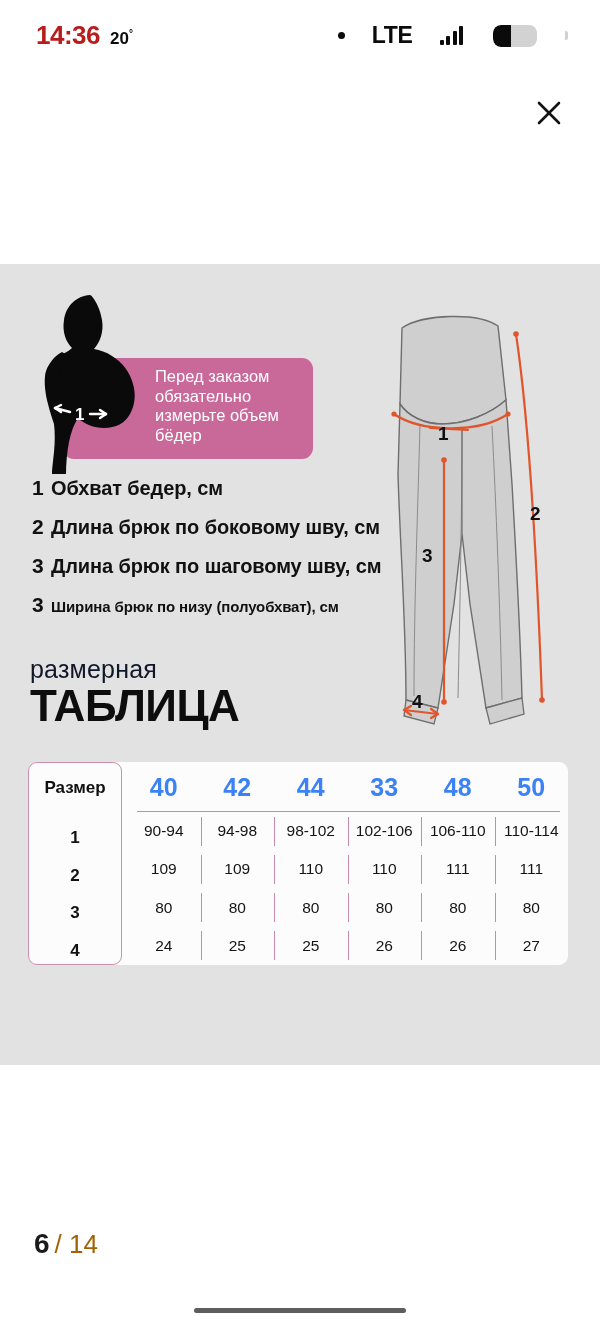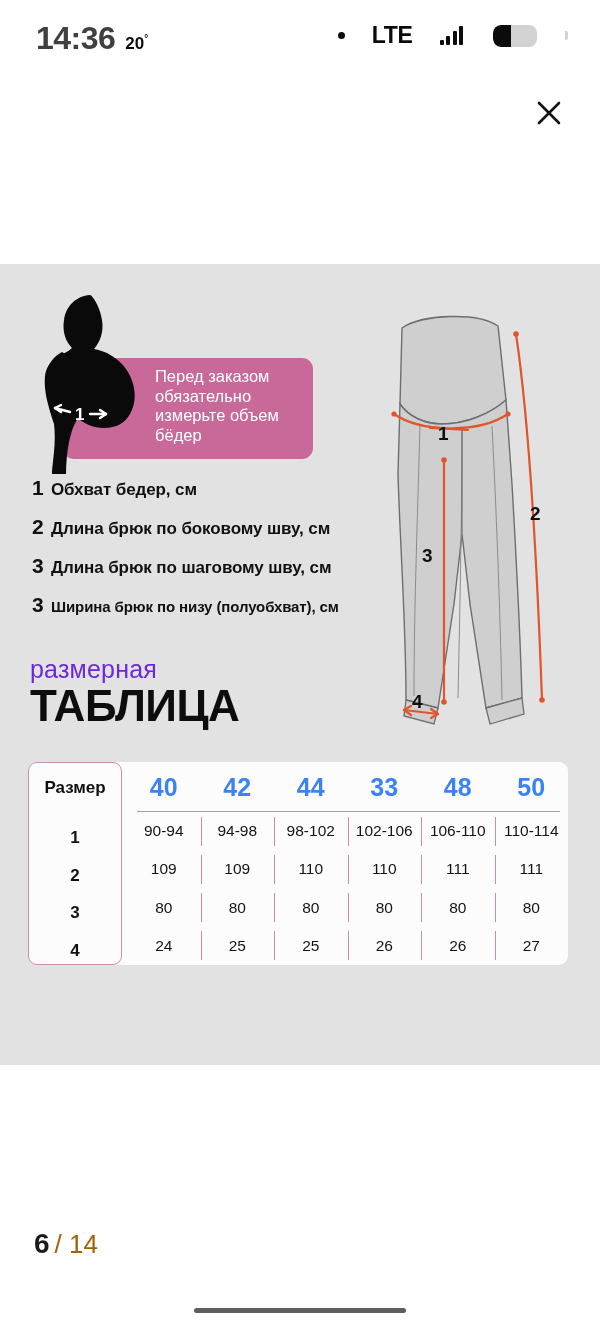--- a/index.html
+++ b/index.html
@@ -9,21 +9,21 @@
     font-family:"Liberation Sans", sans-serif;
     -webkit-font-smoothing:antialiased;
   }
 
   
   .statusbar{
     position:absolute; left:0; top:0; width:600px; height:62px;
     display:flex; align-items:center; background:#fff;
   }
   .sb-left{ position:absolute; left:36px; top:20px; display:flex; align-items:baseline; }
-  .sb-clock{ font-size:32px; font-weight:bold; color:#404040; letter-spacing:-0.5px; }
+  .sb-clock{ font-size:26px; font-weight:bold; color:#b91c1c; letter-spacing:-0.5px; }
   .sb-temp{ font-size:17px; font-weight:bold; color:#0b0b0b; margin-left:10px; }
   .sb-temp sup{ font-size:10px; }
   .sb-right{ position:absolute; right:32px; top:22px; display:flex; align-items:center; gap:27px; }
   .sb-dot{ width:7px; height:7px; border-radius:50%; background:#0b0b0b; }
   .sb-lte{ font-size:23px; font-weight:bold; color:#0b0b0b; letter-spacing:-0.3px; }
   .sb-signal{ display:flex; align-items:flex-end; gap:2.5px; height:19px; }
   .sb-signal i{ width:4px; background:#0b0b0b; border-radius:1px; display:block; }
   .sb-signal i:nth-child(1){ height:5px; }
   .sb-signal i:nth-child(2){ height:9px; }
   .sb-signal i:nth-child(3){ height:14px; }
@@ -56,26 +56,26 @@
   .pink-banner p{
     position:absolute; left:92px; top:9px; width:160px;
     color:#ffffff; font-size:16.5px; line-height:19.5px; font-weight:400;
   }
   .sil-front{ position:absolute; left:0; top:0; width:140px; height:182px; z-index:3; }
 
   
   .legend{ position:absolute; left:32px; top:212px; width:400px; }
   .legend-row{ display:flex; align-items:baseline; margin-bottom:15px; }
   .legend-num{ font-size:21px; font-weight:bold; color:#111; width:19px; flex:none; }
-  .legend-txt{ font-size:17px; font-weight:bold; color:#111; letter-spacing:-0.1px; }
+  .legend-txt{ font-size:20px; font-weight:bold; color:#111; letter-spacing:-0.1px; }
   .legend-row:nth-child(4) .legend-txt{ font-size:15px; }
 
   
   .title-wrap{ position:absolute; left:30px; top:392px; }
-  .title-sub{ font-size:25px; font-weight:400; color:#6d28d9; letter-spacing:0.2px; line-height:27px; }
+  .title-sub{ font-size:25px; font-weight:400; color:#0f172a; letter-spacing:0.2px; line-height:27px; }
   .title-main{ font-size:44px; font-weight:bold; color:#0d0d0d; letter-spacing:-0.5px; line-height:46px; }
 
   
   .pants{ position:absolute; left:370px; top:40px; width:215px; height:440px; }
 
   
   .table-card{
     position:absolute; left:28px; top:498px; width:540px; height:203px;
     background:#fdfcfc; border-radius:9px;
   }

